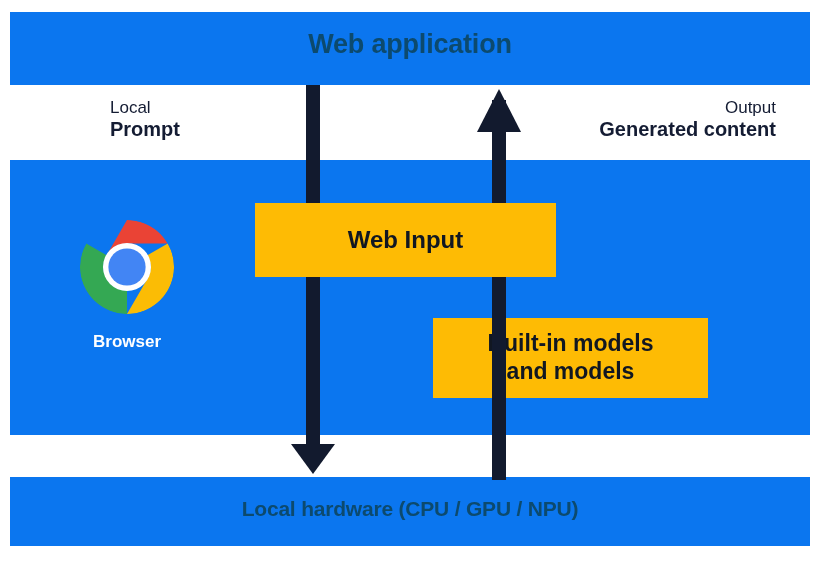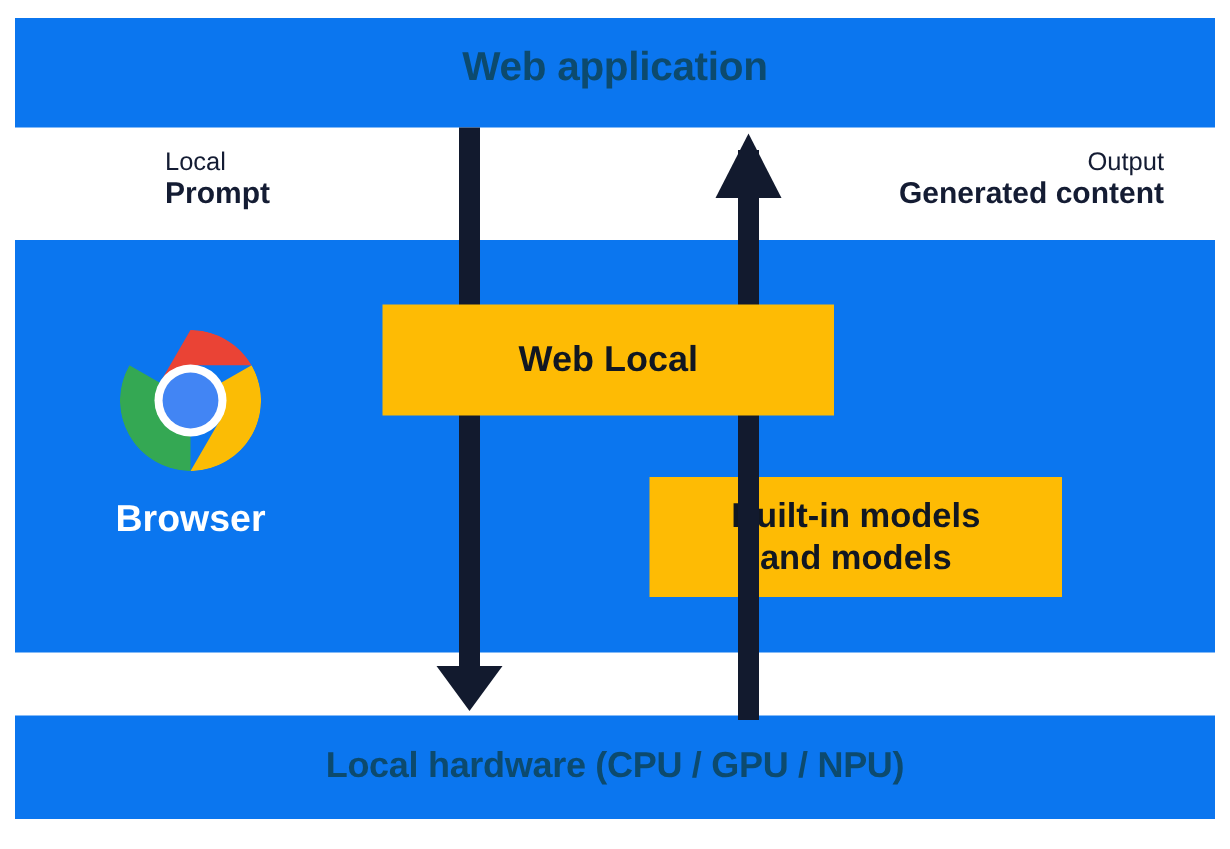--- a/index.html
+++ b/index.html
@@ -37,21 +37,21 @@
     color: #0c4a6e;
     font-weight: bold;
     letter-spacing: -0.2px;
   }
   #web-application-title {
     top: 29px;
     font-size: 27px;
   }
   #local-hardware-title {
     top: 497px;
-    font-size: 24px;
+    font-size: 21px;
   }
 
   
   .arrow-layer {
     position: absolute;
     left: 0; top: 0;
     width: 820px; height: 566px;
     pointer-events: none;
   }
   #arrow-layer-under { z-index: 3; }
@@ -110,21 +110,21 @@
   }
   #chrome-icon {
     width: 98px;
     height: 98px;
     margin: 0 auto;
     display: block;
   }
   #browser-label {
     margin-top: 16px;
     color: #ffffff;
-    font-size: 25px;
+    font-size: 17px;
     font-weight: bold;
   }
 </style>
 </head>
 <body>
 
 <div id="canvas">
 
   <div class="band" id="band-top"></div>
   <div class="band" id="band-middle"></div>
@@ -165,21 +165,21 @@
         <path d="M50 98 A48 48 0 0 1 8.4 26 L29.2 38 A24 24 0 0 0 50 74 Z" fill="#34a853"></path>
 
         <circle cx="50" cy="50" r="24.5" fill="#ffffff"></circle>
         <circle cx="50" cy="50" r="19" fill="#4285f4"></circle>
       </g>
     </svg>
     <div id="browser-label">Browser</div>
   </div>
 
   <div class="yellow-box" id="box-web-apis">
-    <span>Web Local</span>
+    <span>Web Input</span>
   </div>
 
   <div class="yellow-box" id="box-builtin-models">
     <span>
       <span>Built-in models</span><br>
       <span>and models</span>
     </span>
   </div>
 
   <svg class="arrow-layer" id="arrow-layer-over" viewBox="0 0 820 566">

